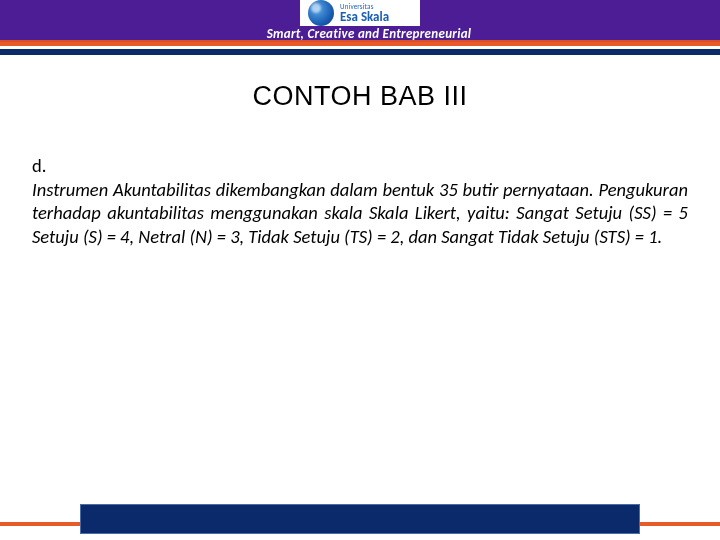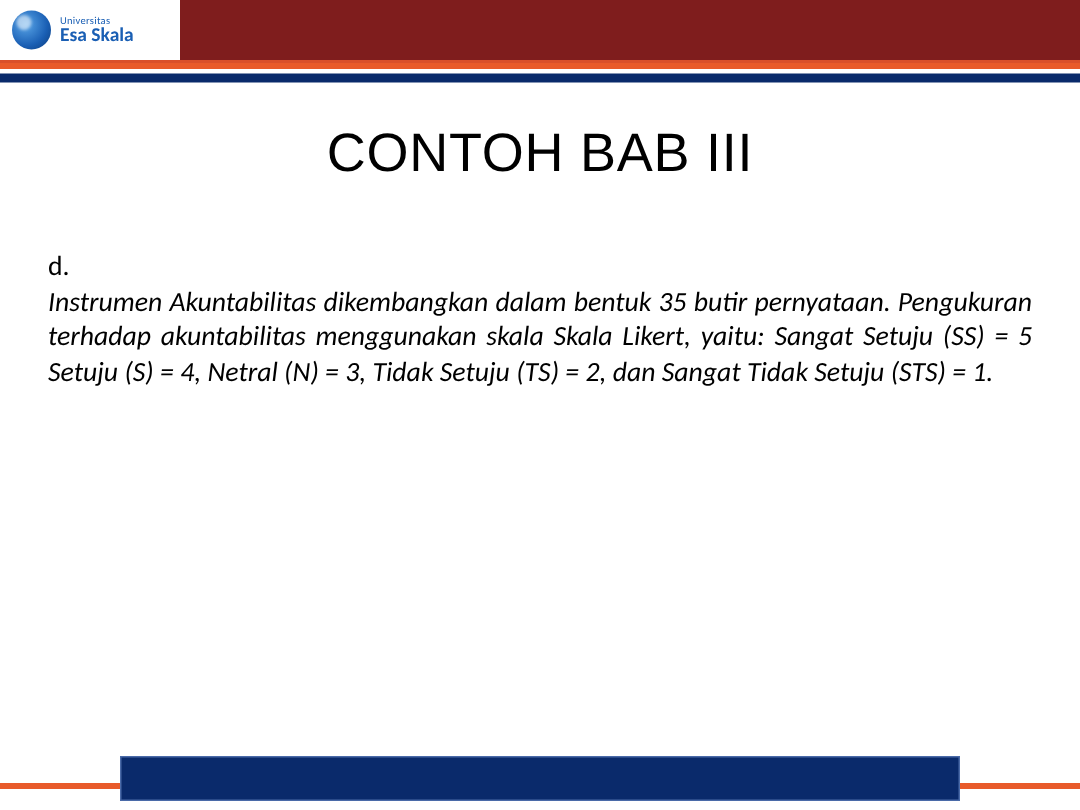--- a/index.html
+++ b/index.html
@@ -7,24 +7,25 @@
     width: 720px;
     height: 540px;
     background: #ffffff;
     font-family: Calibri, Arial, sans-serif;
     overflow: hidden;
     position: relative;
   }
   .header {
     width: 100%;
     height: 42px;
-    background: #7f1d1d;
+    background: #4c1d95;
     display: flex;
     align-items: center;
     border-bottom: 2px solid #d94f2a;
+    flex-direction: column;
   }
   .logo-box {
     width: 120px;
     height: 100%;
     background: #ffffff;
     display: flex;
     align-items: center;
     padding-left: 8px;
     gap: 6px;
   }
@@ -73,21 +74,21 @@
     width: 100%;
   }
   .accent-bar {
     margin-top: 3px;
     height: 6px;
     background: #0a2a6b;
     width: 100%;
   }
   .title {
     text-align: center;
-    font-size: 36px;
+    font-size: 27px;
     font-family: Arial, sans-serif;
     color: #000000;
     margin-top: 26px;
     font-weight: 400;
     letter-spacing: 0.5px;
   }
   .content {
     margin: 42px 32px 0 32px;
     font-size: 18.5px;
     color: #000000;
@@ -132,20 +133,21 @@
 <body>
 
 <div class="header">
   <div class="logo-box">
     <div class="logo-orb"></div>
     <div class="logo-text">
       <span class="small">Universitas</span>
       <span class="big">Esa Skala</span>
     </div>
   </div>
+  <div class="tagline">Smart, Creative and Entrepreneurial</div>
 </div>
 <div class="orange-strip"></div>
 <div class="accent-bar"></div>
 
 <h1 class="title">CONTOH BAB III</h1>
 
 <div class="content">
   <div class="line1">
     <span class="label">d.</span>
   </div>

